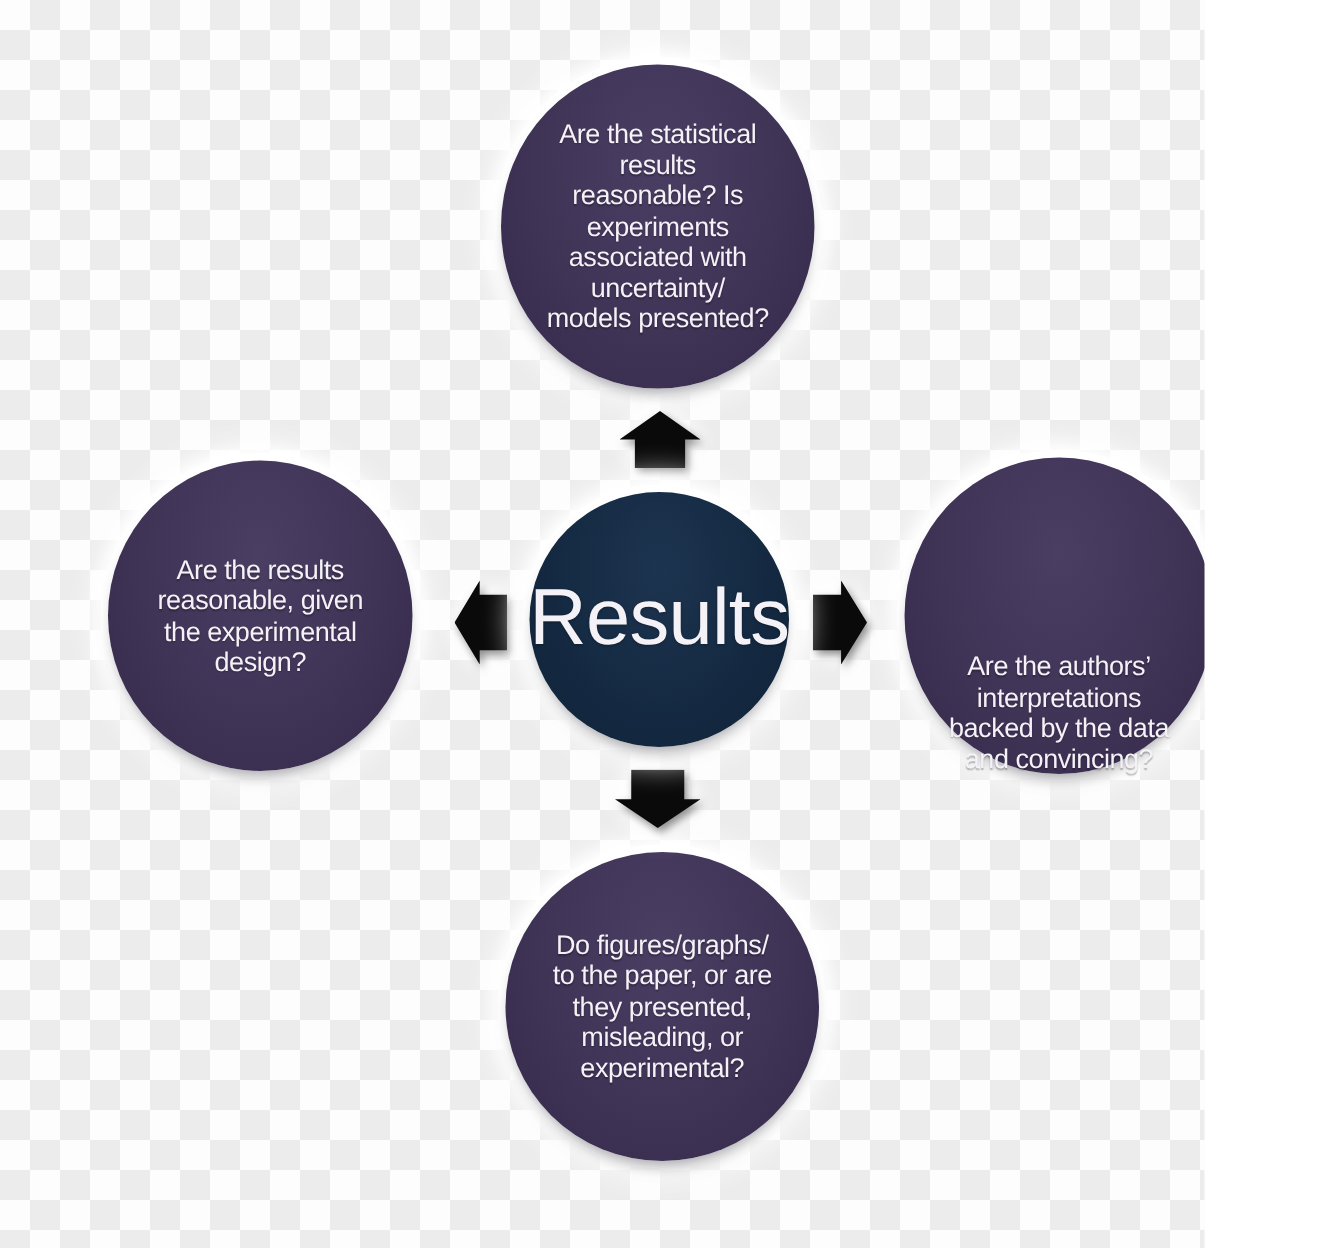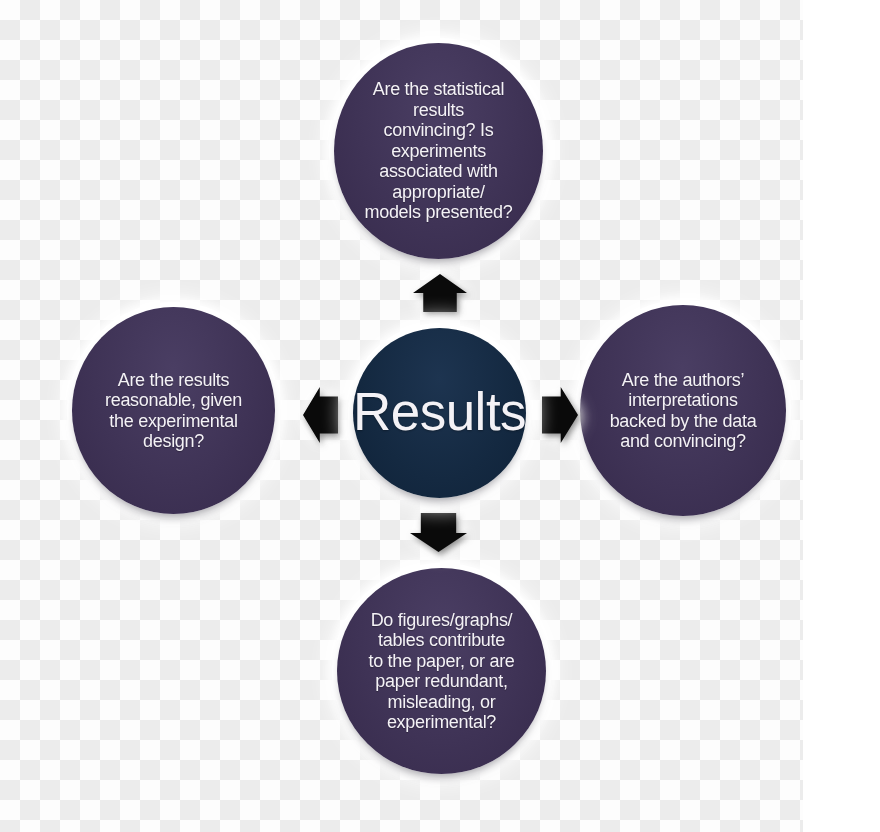--- a/index.html
+++ b/index.html
@@ -66,42 +66,42 @@
            drop-shadow(0 0 7px rgba(255,255,255,.9));
   }
   .arrow-wrap .arrow{position:static;display:block;}
   .arrow-up   {width:54px;height:38px;clip-path:polygon(50% 0,100% 50%,81% 50%,81% 100%,19% 100%,19% 50%,0 50%);}
   .arrow-down {width:57px;height:39px;clip-path:polygon(19% 0,81% 0,81% 51%,100% 51%,50% 100%,0 51%,19% 51%);}
   .arrow-left {width:35px;height:56px;clip-path:polygon(0 50%,48% 0,48% 17%,100% 17%,100% 83%,48% 83%,48% 100%);}
   .arrow-right{width:36px;height:56px;clip-path:polygon(100% 50%,52% 0,52% 17%,0 17%,0 83%,52% 83%,52% 100%);}
 
   .pos-top   {left:334px;top:43px; width:209px;height:216px;}
   .pos-left  {left:72px; top:307px;width:203px;height:207px;text-align:center;}
-  .pos-right {left:580px;top:305px;width:206px;height:211px;}
+  .pos-right {left:603px;top:305px;width:206px;height:211px;align-items:flex-end;}
   .pos-bottom{left:337px;top:568px;width:209px;height:206px;}
   .pos-center{left:353px;top:328px;width:173px;height:170px;z-index:3;}
 
   .pos-arrow-up   {left:413px;top:274px;}
   .pos-arrow-down {left:410px;top:513px;}
   .pos-arrow-left {left:303px;top:387px;}
   .pos-arrow-right{left:542px;top:387px;}
 </style>
 </head>
 <body>
 
 <div class="stage">
 
   <div class="circle node pos-top">
     <div class="node-text">
       <span class="line">Are the statistical</span>
       <span class="line">results</span>
-      <span class="line">convincing? Is</span>
+      <span class="line">reasonable? Is</span>
       <span class="line">experiments</span>
       <span class="line">associated with</span>
-      <span class="line">appropriate/</span>
+      <span class="line">uncertainty/</span>
       <span class="line">models presented?</span>
     </div>
   </div>
 
   <div class="circle node pos-left">
     <div class="node-text">
       <span class="line">Are the results</span>
       <span class="line">reasonable, given</span>
       <span class="line">the experimental</span>
       <span class="line">design?</span>
@@ -113,23 +113,22 @@
       <span class="line">Are the authors’</span>
       <span class="line">interpretations</span>
       <span class="line">backed by the data</span>
       <span class="line">and convincing?</span>
     </div>
   </div>
 
   <div class="circle node pos-bottom">
     <div class="node-text">
       <span class="line">Do figures/graphs/</span>
-      <span class="line">tables contribute</span>
       <span class="line">to the paper, or are</span>
-      <span class="line">paper redundant,</span>
+      <span class="line">they presented,</span>
       <span class="line">misleading, or</span>
       <span class="line">experimental?</span>
     </div>
   </div>
 
   <div class="circle center pos-center">
     <span class="center-label">Results</span>
   </div>
 
   <div class="arrow-wrap pos-arrow-up">

